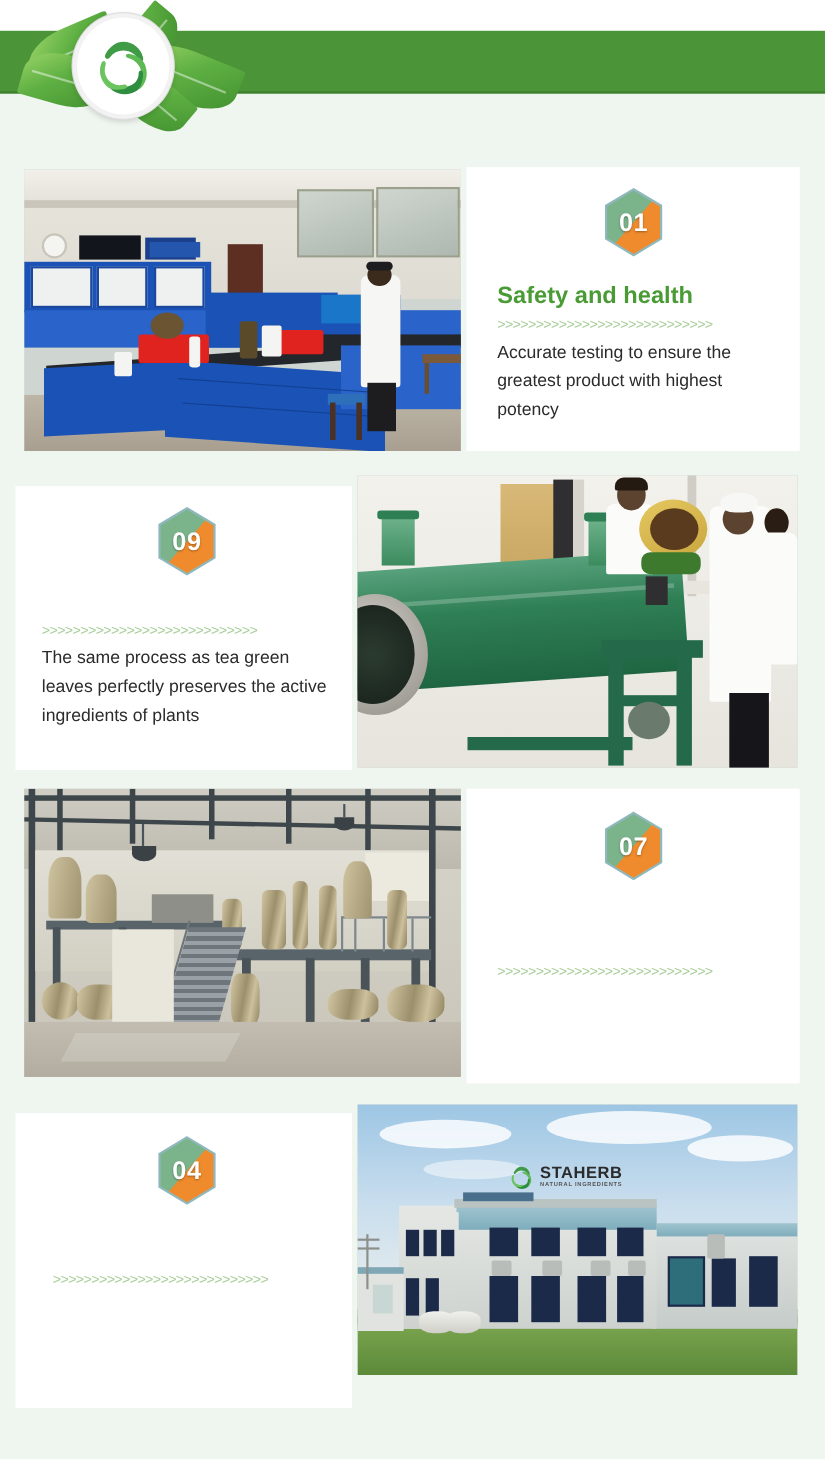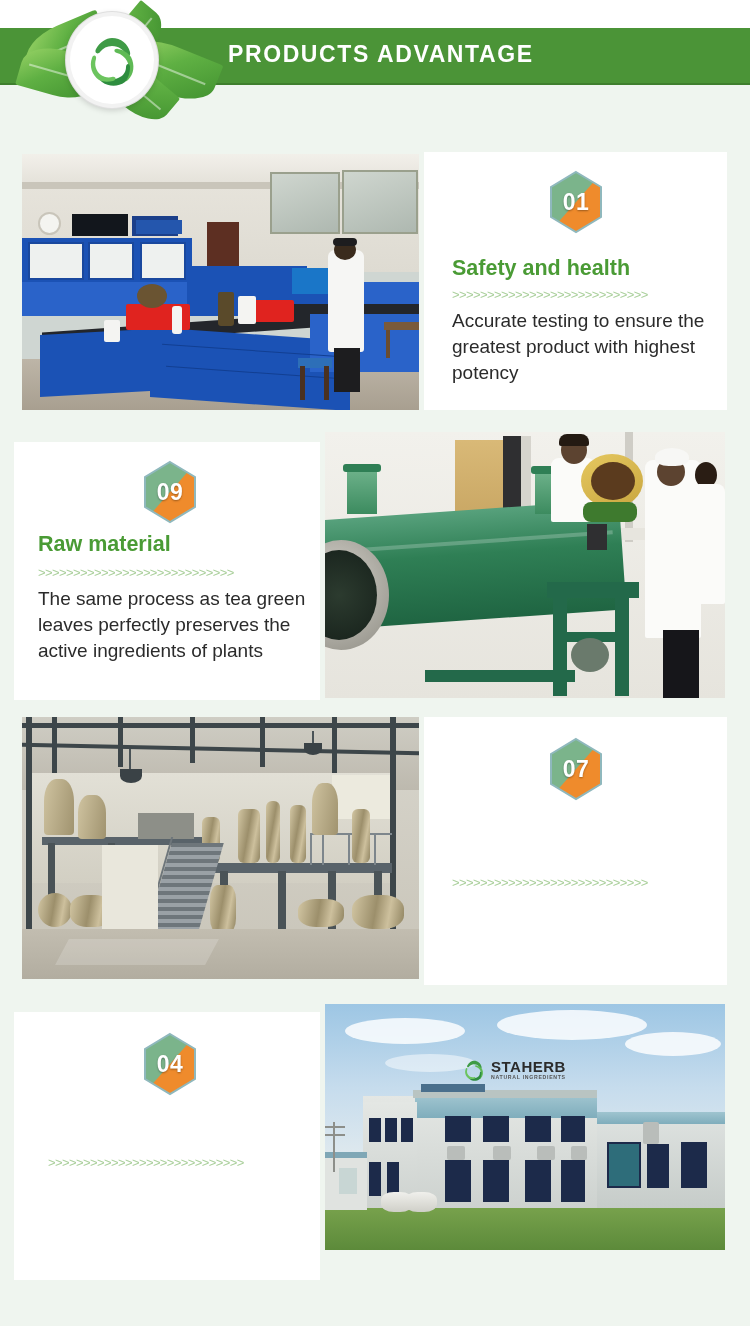--- a/index.html
+++ b/index.html
@@ -114,21 +114,21 @@
     position:absolute;
     font-size:13px;
     letter-spacing:-0.6px;
     color:#a9cf9a;
     font-family:"Liberation Sans", sans-serif;
     white-space:nowrap;
     overflow:hidden;
   }
   .card-body {
     position:absolute;
-    font-size:19px;
+    font-size:16px;
     line-height:26px;
     color:#2b2b2b;
     font-family:"Liberation Sans", sans-serif;
   }
 
   
   .ph { position:absolute; }
 
   
   .lab-wall   { left:0; top:0; width:100%; height:46%; background:linear-gradient(180deg,#e9e6de,#dedbd2); }
@@ -219,21 +219,20 @@
       <svg class="logo-mark" width="62" height="62" viewBox="0 0 62 62">
         <path d="M31 9 C40 9 47 15 49 23 C50 27 47 29 45 26 C43 21 38 17 31 17 C26 17 22 19 19 23 C17 26 13 24 15 20 C19 13 25 9 31 9 Z" fill="#3f9b46"></path>
         <path d="M50 28 C54 36 53 45 47 51 C44 54 41 51 44 48 C48 44 49 38 46 32 C44 28 40 25 36 24 C32 23 33 19 37 20 C43 21 47 24 50 28 Z" fill="#5fba55"></path>
         <path d="M44 53 C37 58 28 58 21 53 C17 50 19 46 23 48 C28 51 34 51 39 48 C43 46 45 42 45 38 C45 34 49 34 49 38 C49 44 47 50 44 53 Z" fill="#2e8d3f"></path>
         <path d="M18 51 C11 46 8 37 11 29 C12 25 16 26 15 30 C13 36 15 42 20 46 C23 48 27 49 31 48 C35 47 36 51 32 52 C27 53 22 53 18 51 Z" fill="#6cc45e"></path>
         <circle cx="31" cy="31" r="6" fill="#ffffff"></circle>
       </svg>
     </div>
   </div>
 
-  <div class="header-title">PRODUCTS ADVANTAGE</div>
 </div>
 
 <div class="row" style="top:140px; height:285px;">
 
   <div class="panel" style="left:424px; top:12px; width:303px; height:258px;"></div>
 
   <div class="photo" style="left:22px; top:14px; width:397px; height:256px;">
     <div class="ph lab-wall"></div>
     <div class="ph lab-ceil"></div>
     <div class="ph lab-beam"></div>
@@ -373,21 +372,20 @@
       </defs>
       <g clip-path="url(#hx2)">
         <rect x="0" y="0" width="56" height="64" fill="#7bb48b"></rect>
         <polygon points="56,0 56,64 0,64" fill="#ef8b2c"></polygon>
       </g>
       <polygon points="28,2 53,17 53,47 28,62 3,47 3,17" fill="none" stroke="#8fb8bd" stroke-width="2"></polygon>
     </svg>
     <div class="badge-num">09</div>
   </div>
 
-  <div class="card-title" style="left:38px; top:104px; width:264px;">Raw material</div>
   <div class="chevrons" style="left:38px; top:137px; width:250px;">&gt;&gt;&gt;&gt;&gt;&gt;&gt;&gt;&gt;&gt;&gt;&gt;&gt;&gt;&gt;&gt;&gt;&gt;&gt;&gt;&gt;&gt;&gt;&gt;&gt;&gt;&gt;&gt;</div>
   <div class="card-body" style="left:38px; top:158px; width:272px;">The same process as tea green leaves perfectly preserves the active ingredients of plants</div>
 </div>
 
 <div class="row" style="top:705px; height:292px;">
 
   <div class="panel" style="left:424px; top:12px; width:303px; height:268px;"></div>
 
   <div class="photo" style="left:22px; top:12px; width:397px; height:262px;">
     <div class="ph fi-bg"></div>

